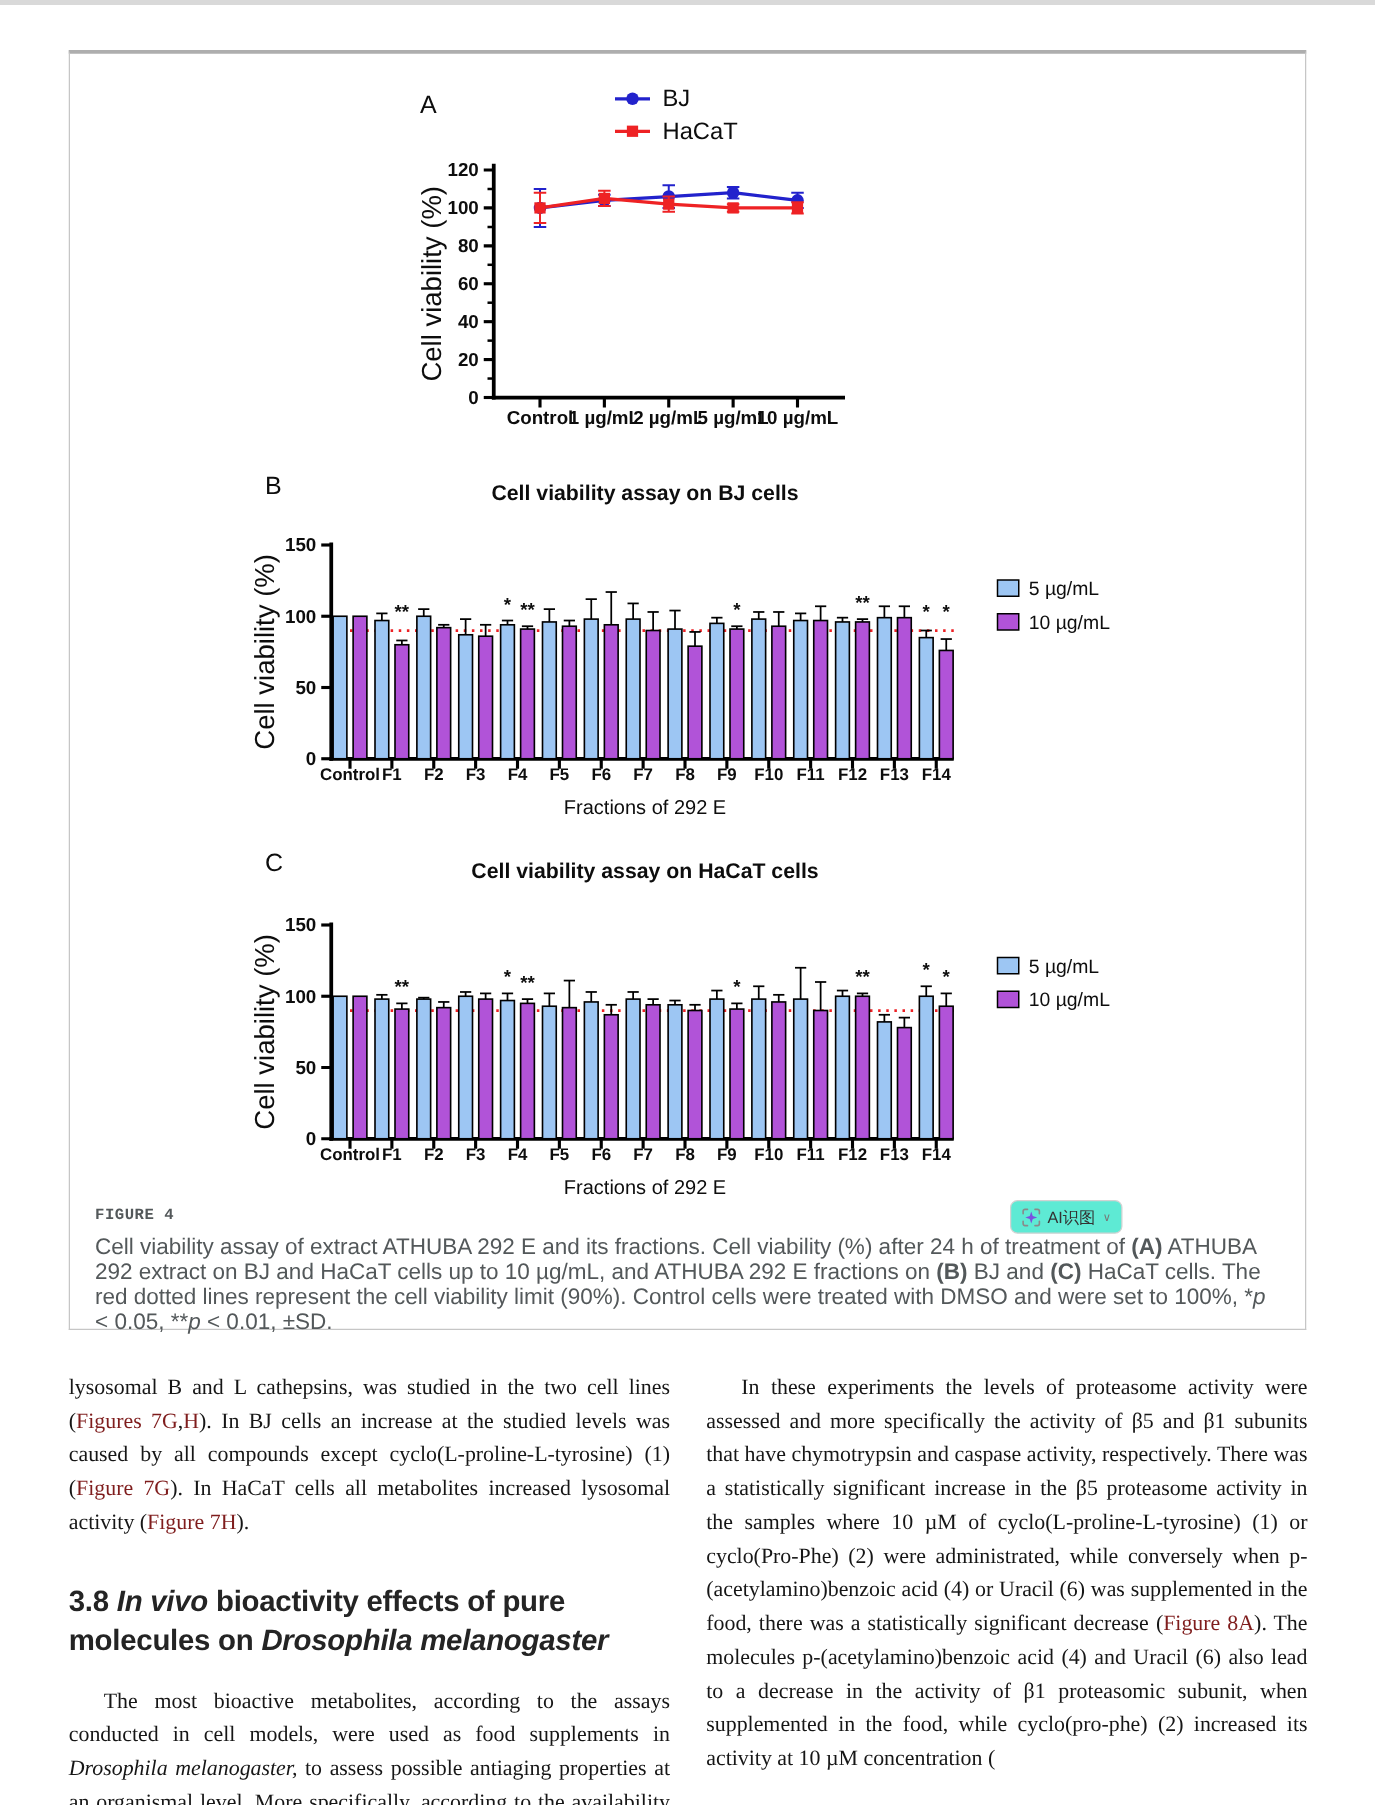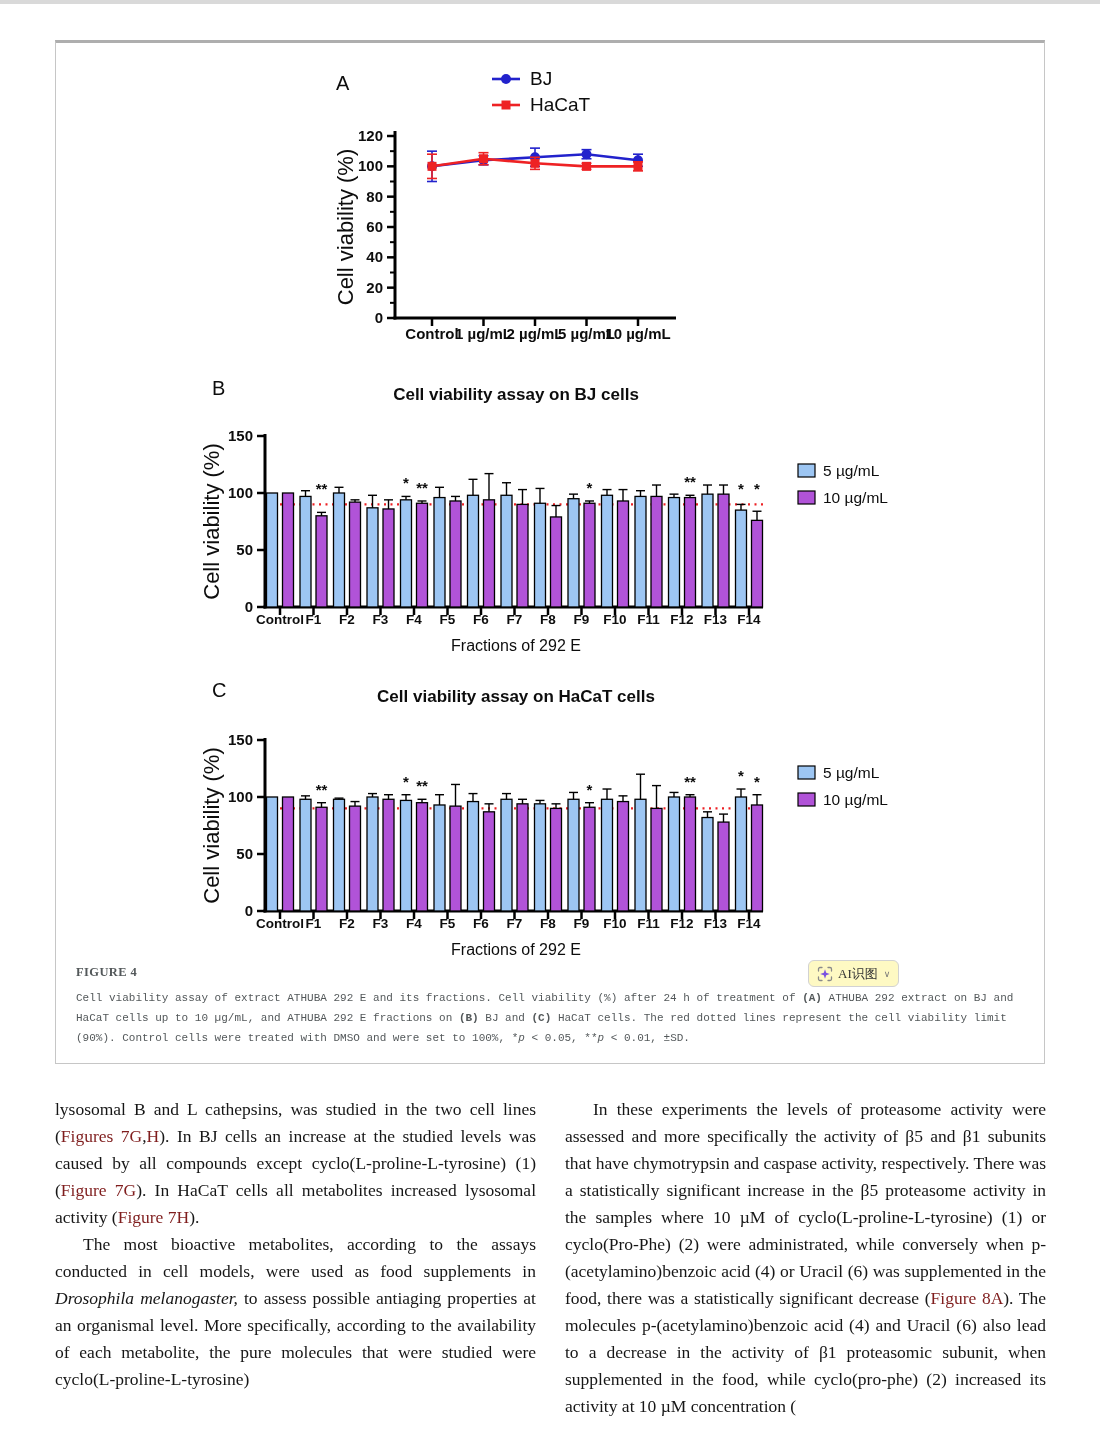--- a/index.html
+++ b/index.html
@@ -3,28 +3,28 @@
 <meta charset="utf-8">
 <style>
   html,body{margin:0;padding:0;background:#fff;}
   .page{position:relative;width:1100px;height:1444px;background:#fff;overflow:hidden;
         font-family:"Liberation Sans",sans-serif;}
   .top-strip{position:absolute;left:0;top:0;width:1100px;height:4px;background:#d9d9d9;}
   .figure-box{position:absolute;left:55px;top:40px;width:990px;height:1024px;box-sizing:border-box;
         background:#fff;border:1px solid #c6c6c6;border-top:3px solid #aeaeae;}
   .charts-svg{position:absolute;left:0;top:0;}
   .caption{position:absolute;left:20px;top:922px;width:945px;}
-  .cap-label{font-family:Liberation Serif, serif;font-weight:700;font-size:12.5px;
+  .cap-label{font-family:Liberation Mono, monospace;font-weight:700;font-size:12.5px;
         color:#53585a;letter-spacing:.4px;margin:0 0 8px 0;}
-  .cap-text{font-family:Liberation Mono, monospace;font-size:11px;line-height:20px;
+  .cap-text{font-family:Liberation Sans, sans-serif;font-size:18px;line-height:20px;
         color:#53585a;margin:0;}
   .cap-text .bd{font-weight:700;}
   .ai-badge{position:absolute;left:752px;top:917px;height:27px;display:flex;align-items:center;gap:5px;
-        background:#fef9c3;border:1px solid #d2d2d2;border-radius:6px;padding:0 8px;
-        font-family:Liberation Serif, serif;font-size:13px;color:#333;cursor:pointer;}
+        background:#5eead4;border:1px solid #d2d2d2;border-radius:6px;padding:0 8px;
+        font-family:Liberation Sans, sans-serif;font-size:13px;color:#333;cursor:pointer;}
   .ai-badge .chev{font-size:9px;color:#777;margin-left:1px;}
   .col{position:absolute;top:1096px;width:481px;}
   .col-left{left:55px;}
   .col-right{left:565px;}
   .serif{font-family:"Liberation Serif",serif;font-size:17.5px;line-height:27px;
         text-align:justify;color:#161616;margin:0;}
   .indent{text-indent:28px;}
   .heading{font-family:"Liberation Sans",sans-serif;font-size:23.5px;line-height:31px;
         font-weight:700;letter-spacing:-0.2px;color:#242424;margin:35px 0 19px 0;}
   .it{font-style:italic;}
@@ -440,19 +440,20 @@
         </g>
         <path d="M8 3.2 9.2 6.8 12.8 8 9.2 9.2 8 12.8 6.8 9.2 3.2 8 6.8 6.8Z" fill="#7a52e0"></path>
       </svg>
       <span>AI识图</span>
       <span class="chev">∨</span>
     </button>
   </div>
 
   <div class="col col-left">
     <p class="serif"><span>lysosomal B and L cathepsins, was studied in the two cell lines (</span><span class="link">Figures 7G</span><span>,</span><span class="link">H</span><span>). In BJ cells an increase at the studied levels was caused by all compounds except cyclo(L-proline-L-tyrosine) (1) (</span><span class="link">Figure 7G</span><span>). In HaCaT cells all metabolites increased lysosomal activity (</span><span class="link">Figure 7H</span><span>).</span></p>
+    <h2 class="heading"><span>3.8 </span><span class="it">In vivo</span><span> bioactivity effects of pure molecules on </span><span class="it">Drosophila melanogaster</span></h2>
     <p class="serif indent"><span>The most bioactive metabolites, according to the assays conducted in cell models, were used as food supplements in </span><span class="it">Drosophila melanogaster,</span><span> to assess possible antiaging properties at an organismal level. More specifically, according to the availability of each metabolite, the pure molecules that were studied were cyclo(L-proline-L-tyrosine)</span></p>
   </div>
 
   <div class="col col-right">
     <p class="serif indent"><span>In these experiments the levels of proteasome activity were assessed and more specifically the activity of β5 and β1 subunits that have chymotrypsin and caspase activity, respectively. There was a statistically significant increase in the β5 proteasome activity in the samples where 10 µM of cyclo(L-proline-L-tyrosine) (1) or cyclo(Pro-Phe) (2) were administrated, while conversely when p-(acetylamino)benzoic acid (4) or Uracil (6) was supplemented in the food, there was a statistically significant decrease (</span><span class="link">Figure 8A</span><span>). The molecules p-(acetylamino)benzoic acid (4) and Uracil (6) also lead to a decrease in the activity of β1 proteasomic subunit, when supplemented in the food, while cyclo(pro-phe) (2) increased its activity at 10 µM concentration (</span></p>
   </div>
 </div>
 
 </body></html>

